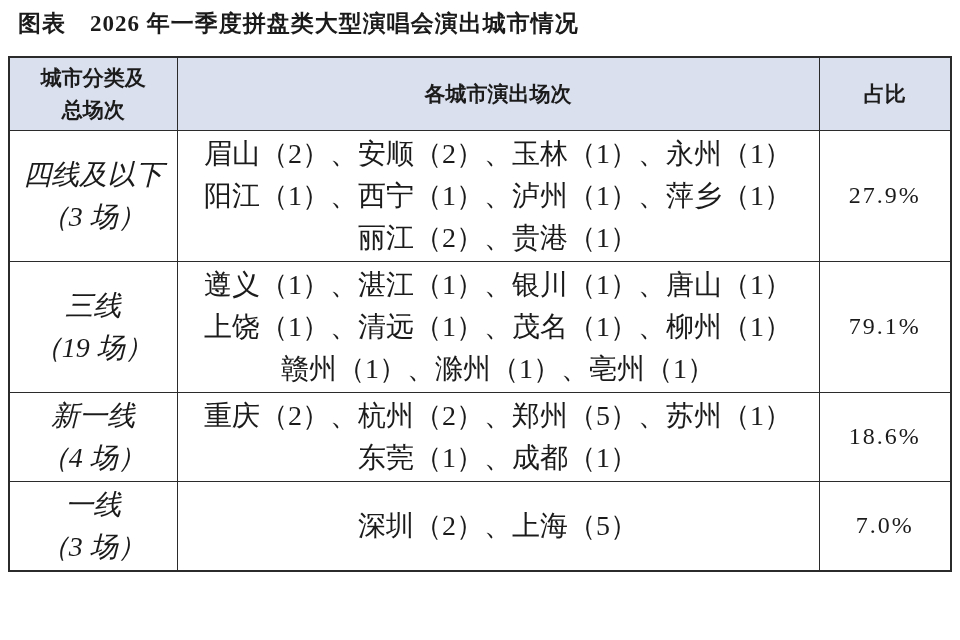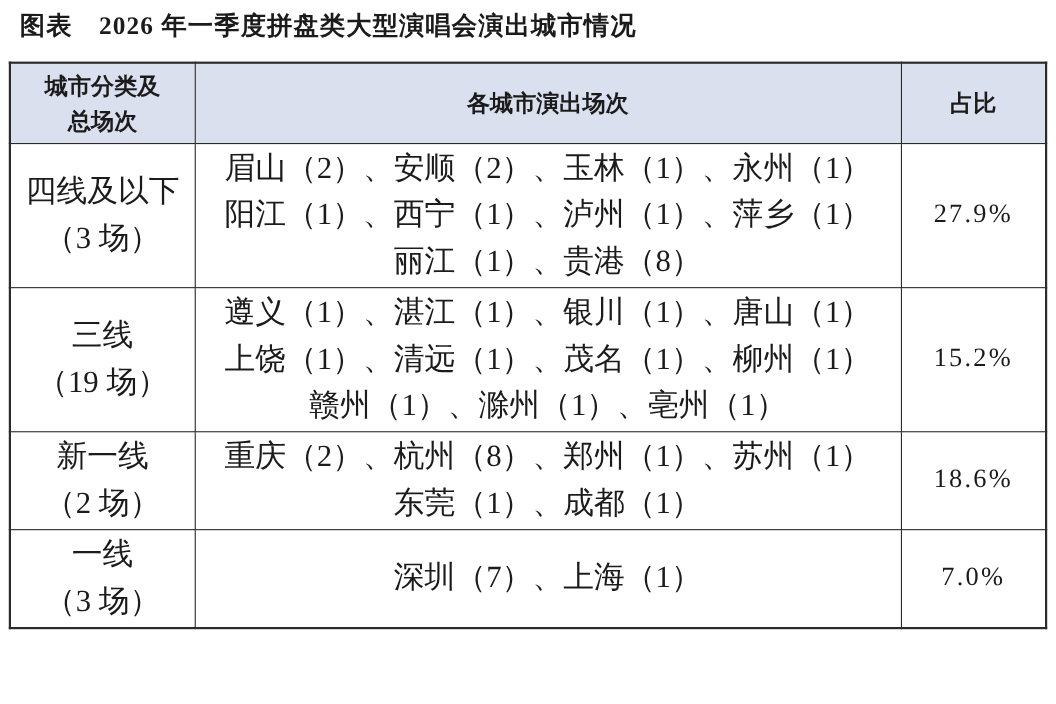--- a/index.html
+++ b/index.html
@@ -42,21 +42,21 @@
   }
   thead th{
     background:var(--header-bg);
     font-weight:bold;
     font-size:21px;
     height:73px;
     line-height:32px;
   }
   .line{display:block;}
   .cities-cell .line{line-height:42px;}
-  .category-cell .line{line-height:42px;}
+  .category-cell .line{line-height:42px;font-style:italic;}
   .share-cell{letter-spacing:2px;font-size:24px;}
   tr.r1 td{height:128px;}
   tr.r2 td{height:123px;}
   tr.r3 td{height:83px;}
   tr.r4 td{height:85px;}
   tr.r5 td{height:80px;}
 </style>
 </head>
 <body>
 
@@ -82,52 +82,52 @@
     </thead>
     <tbody>
       <tr class="r1">
         <td class="category-cell">
           <span class="line">四线及以下</span>
           <span class="line">（3 场）</span>
         </td>
         <td class="cities-cell">
           <span class="line">眉山（2）、安顺（2）、玉林（1）、永州（1）</span>
           <span class="line">阳江（1）、西宁（1）、泸州（1）、萍乡（1）</span>
-          <span class="line">丽江（1）、贵港（8）</span>
+          <span class="line">丽江（2）、贵港（1）</span>
         </td>
         <td class="share-cell">27.9%</td>
       </tr>
       <tr class="r2">
         <td class="category-cell">
           <span class="line">三线</span>
           <span class="line">（19 场）</span>
         </td>
         <td class="cities-cell">
           <span class="line">遵义（1）、湛江（1）、银川（1）、唐山（1）</span>
           <span class="line">上饶（1）、清远（1）、茂名（1）、柳州（1）</span>
           <span class="line">赣州（1）、滁州（1）、亳州（1）</span>
         </td>
-        <td class="share-cell">15.2%</td>
+        <td class="share-cell">79.1%</td>
       </tr>
       <tr class="r4">
         <td class="category-cell">
           <span class="line">新一线</span>
-          <span class="line">（2 场）</span>
+          <span class="line">（4 场）</span>
         </td>
         <td class="cities-cell">
-          <span class="line">重庆（2）、杭州（8）、郑州（1）、苏州（1）</span>
+          <span class="line">重庆（2）、杭州（2）、郑州（5）、苏州（1）</span>
           <span class="line">东莞（1）、成都（1）</span>
         </td>
         <td class="share-cell">18.6%</td>
       </tr>
       <tr class="r5">
         <td class="category-cell">
           <span class="line">一线</span>
           <span class="line">（3 场）</span>
         </td>
         <td class="cities-cell">
-          <span class="line">深圳（7）、上海（1）</span>
+          <span class="line">深圳（2）、上海（5）</span>
         </td>
         <td class="share-cell">7.0%</td>
       </tr>
     </tbody>
   </table>
 </div>
 
 </body></html>

